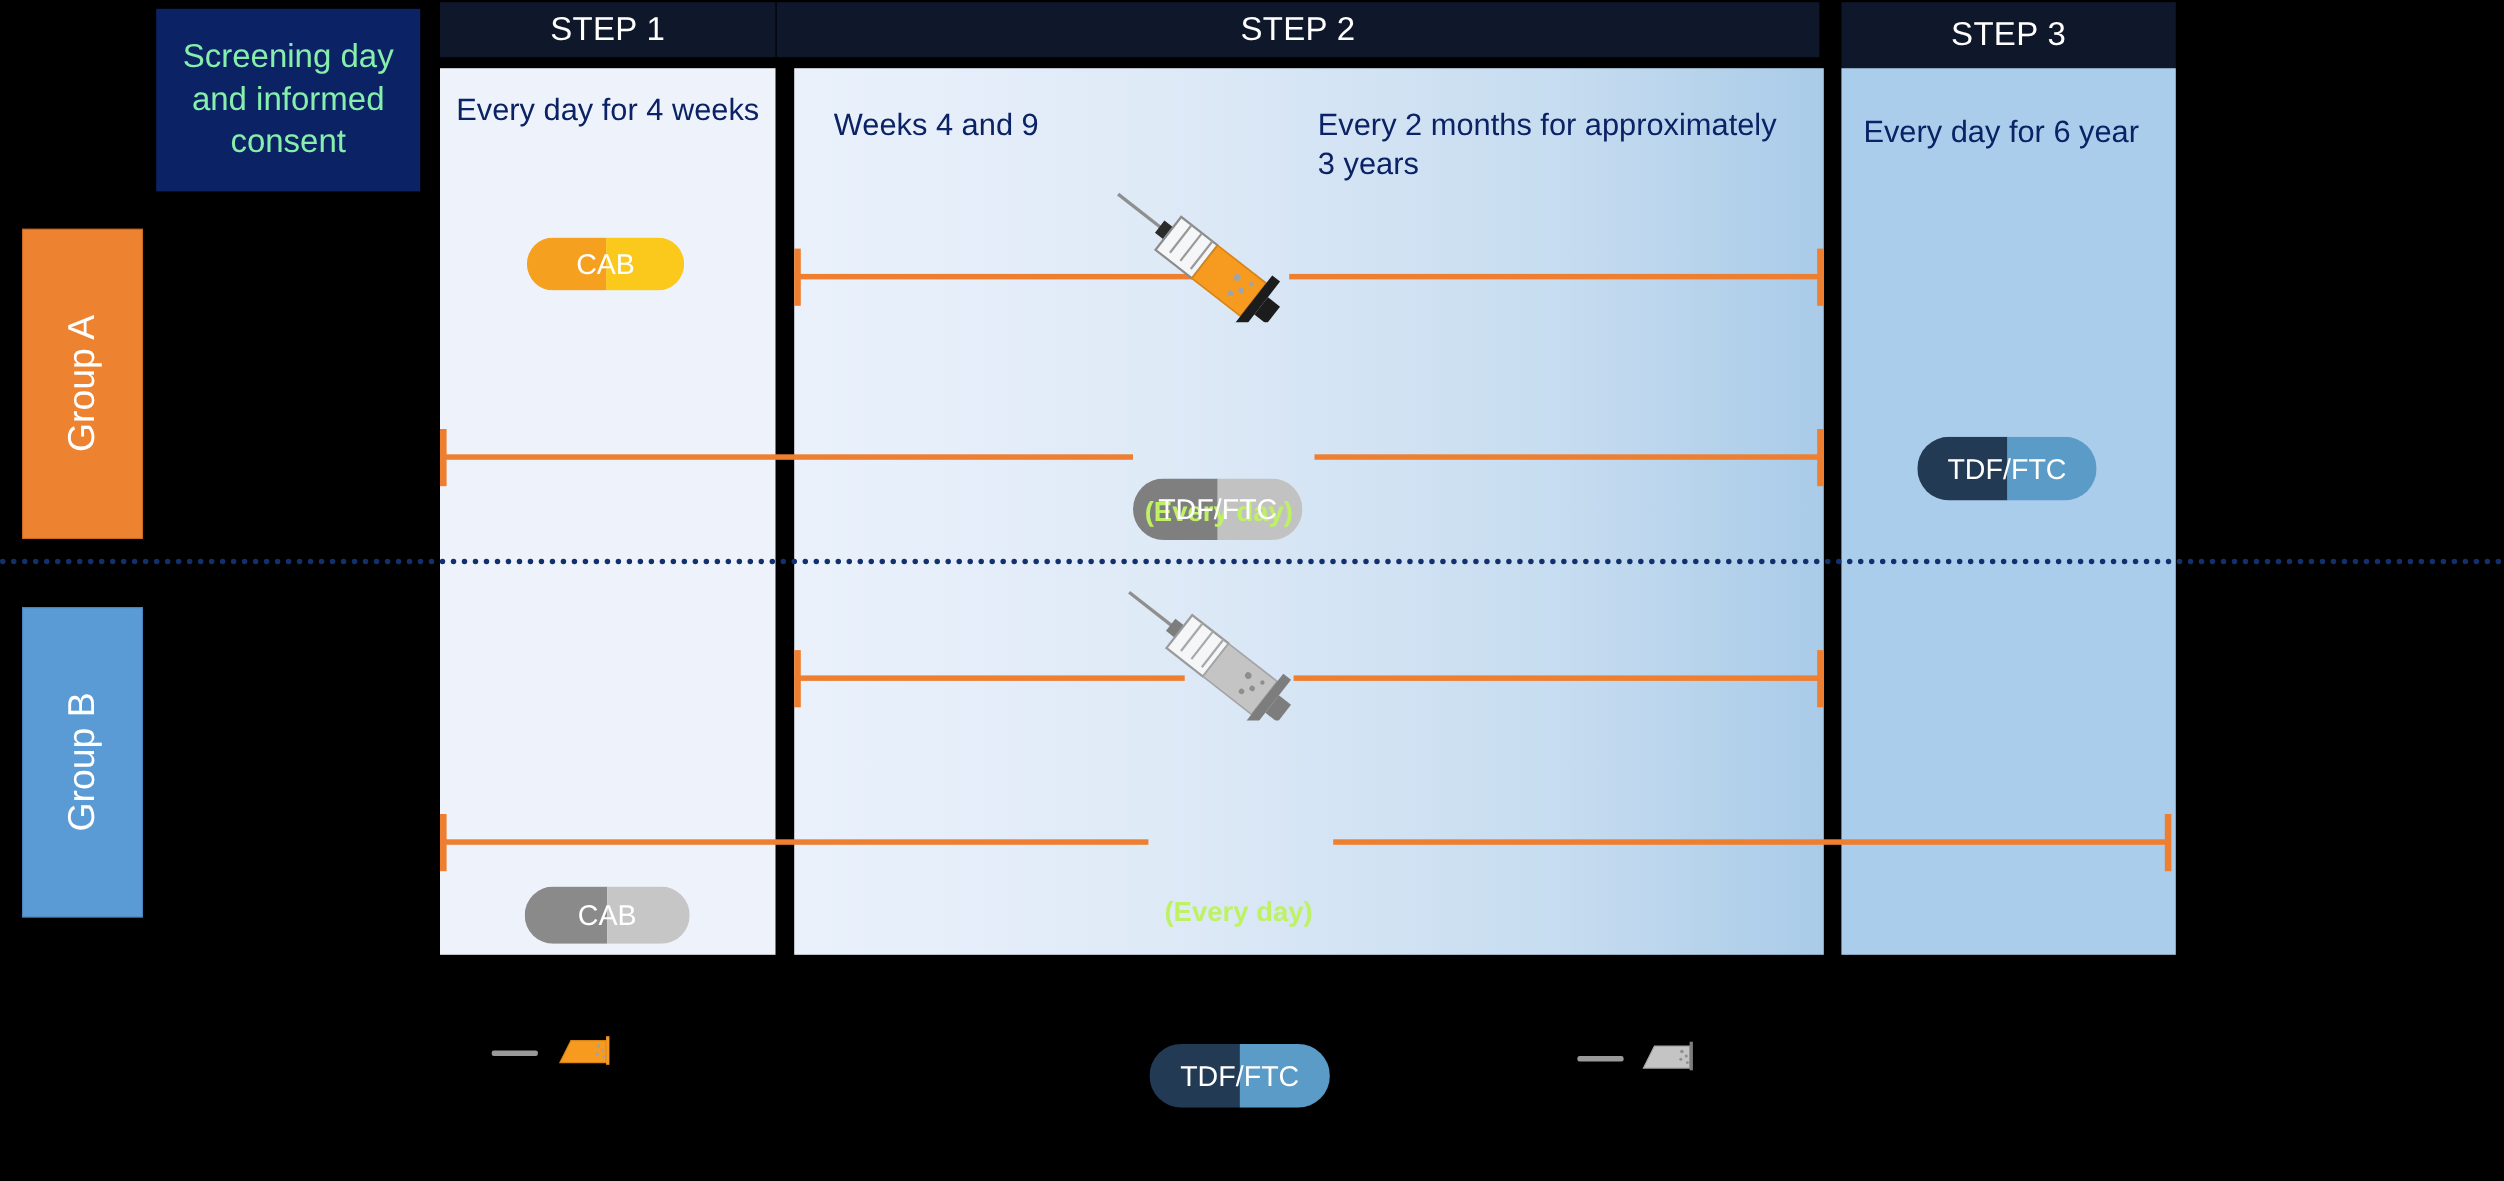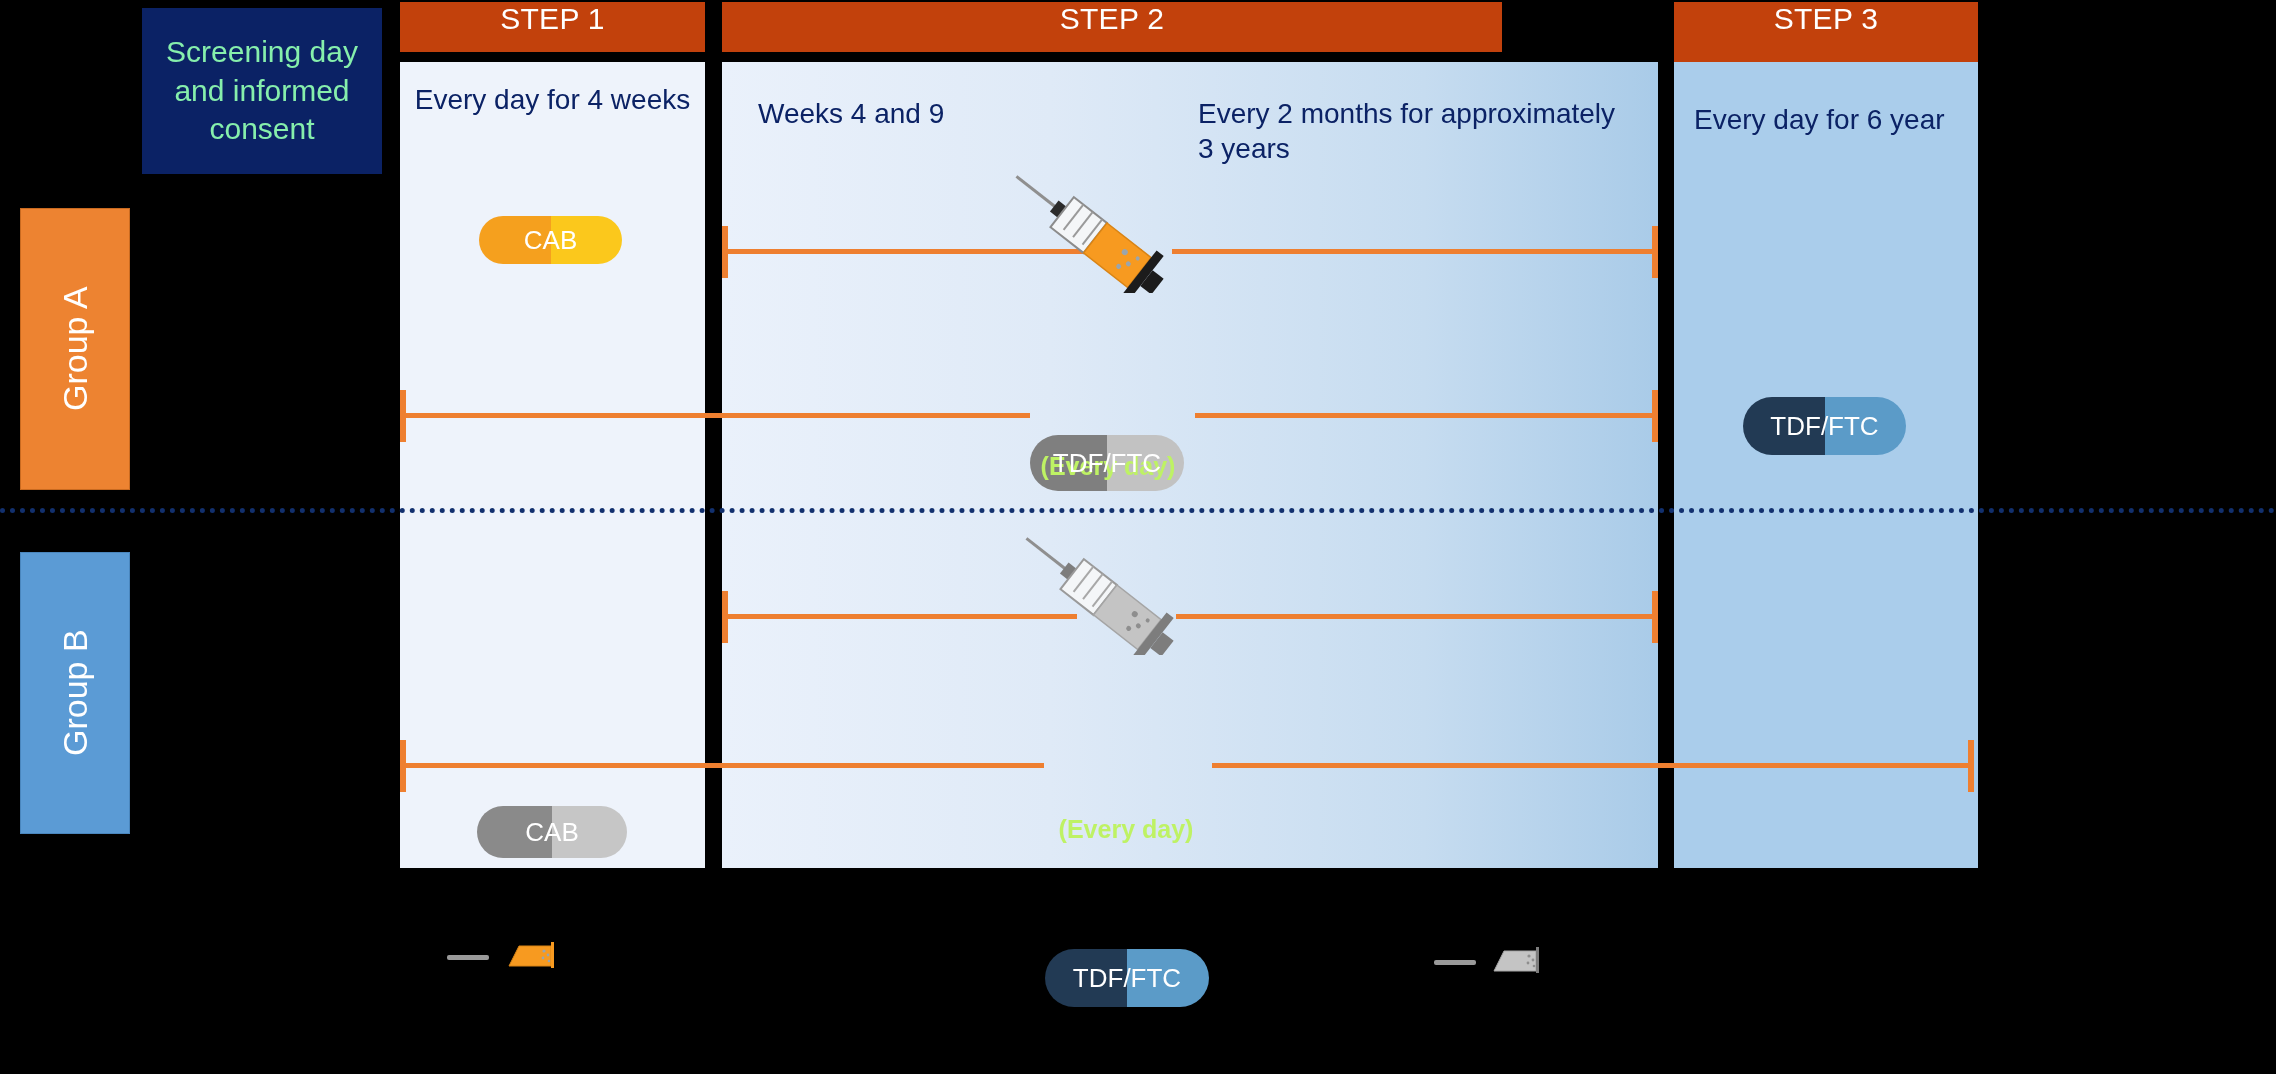--- a/index.html
+++ b/index.html
@@ -3,22 +3,22 @@
 <meta charset="utf-8">
 <style>
   html,body{margin:0;padding:0;background:#000;}
   body{width:2276px;height:1074px;position:relative;overflow:hidden;
        font-family:"Liberation Sans","DejaVu Sans",sans-serif;}
 
   .abs{position:absolute;}
 
   
   .step-head{
-    background:#c2410c;color:#ffffff;
-    display:flex;align-items:flex-start;justify-content:center;
+    background:#0f172a;color:#ffffff;
+    display:flex;align-items:center;justify-content:center;
     font-size:30px;letter-spacing:.3px;
   }
 
   
   .screening{
     background:#0b2265;color:#86efac;
     display:flex;align-items:center;justify-content:center;
     text-align:center;font-size:30px;line-height:1.28;
     padding:16px 14px;box-sizing:border-box;
   }
@@ -87,21 +87,21 @@
 <body>
 
 <div class="abs screening" style="left:142px;top:8px;width:240px;height:166px;">
   <span>Screening day and informed consent</span>
 </div>
 
 <div class="abs step-head" style="left:400px;top:2px;width:305px;height:50px;">
   <span>STEP 1</span>
 </div>
 
-<div class="abs step-head" style="left:722px;top:2px;width:780px;height:50px;">
+<div class="abs step-head" style="left:706px;top:2px;width:948px;height:50px;">
   <span>STEP 2</span>
 </div>
 
 <div class="abs step-head" style="left:1674px;top:2px;width:304px;height:60px;">
   <span>STEP 3</span>
 </div>
 
 <div class="abs panel panel-1" style="left:400px;top:62px;width:305px;height:806px;"></div>
 
 <div class="abs panel panel-2" style="left:722px;top:62px;width:936px;height:806px;"></div>

